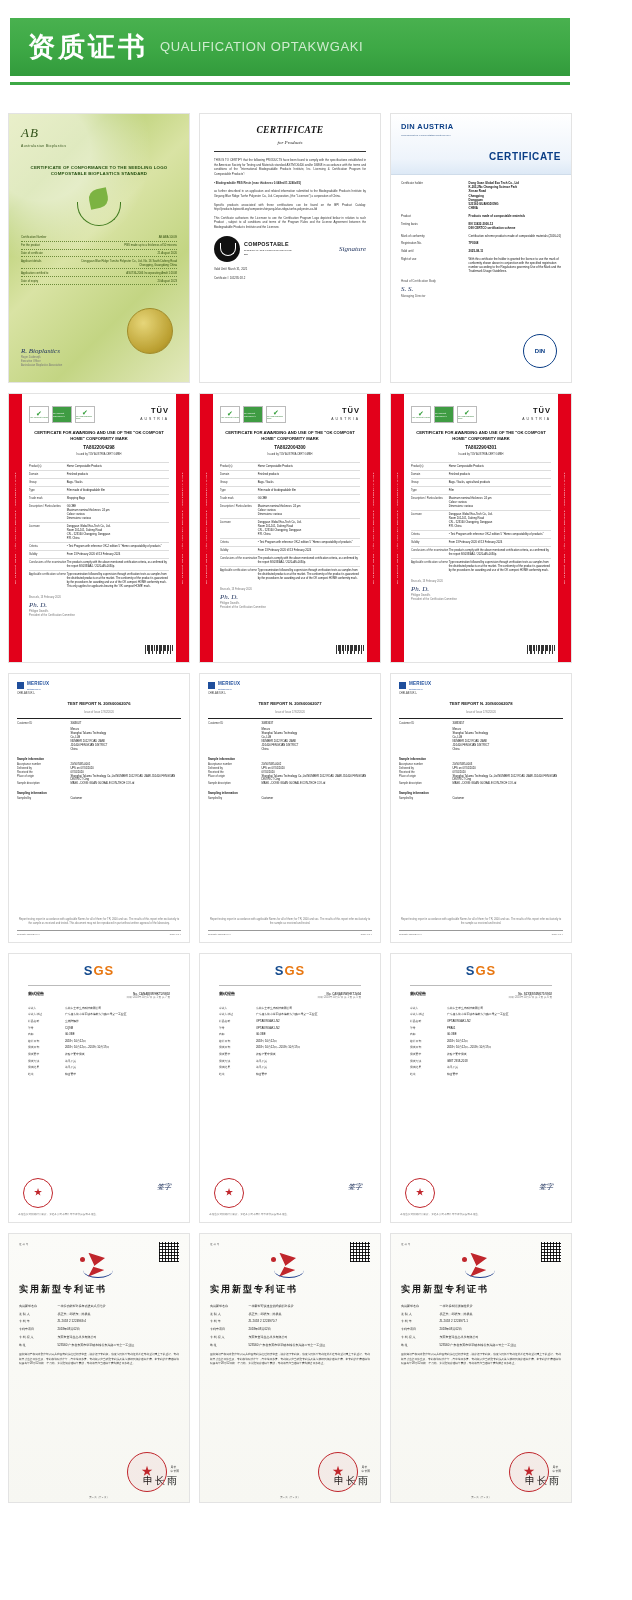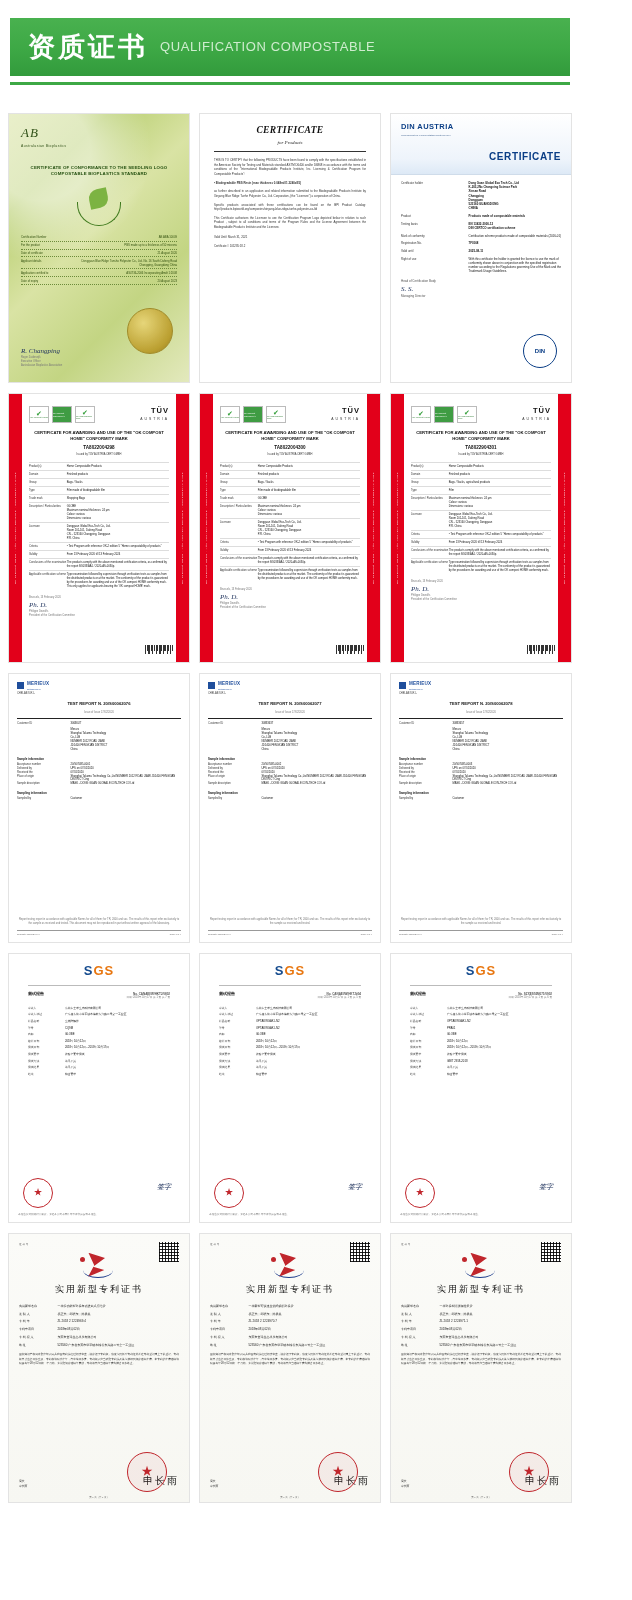--- a/index.html
+++ b/index.html
@@ -306,30 +306,30 @@
     width: 18px; height: 24px;
     background: #c0262c;
     clip-path: polygon(8% 0,100% 22%,34% 58%,96% 72%,6% 100%,40% 52%);
   }
   .pat .emblem .dot { position: absolute; left: 1px; top: 4px; width: 5px; height: 5px; background:#c0262c; border-radius:50%; }
   .pat .emblem .arc {
     position: absolute; left: 4px; top: 9px; width: 30px; height: 16px;
     border-bottom: 1.6px solid #1b3a8b; border-radius: 0 0 50% 50%;
   }
   .pat .title {
-    text-align: center; font-size: 9px; font-weight: normal; color: #111;
+    font-size: 9px; font-weight: bold; color: #111;
     letter-spacing: 2px; margin: 4px 0 6px 0;
   }
   .pat .kv { display: flex; font-size: 3px; padding: 1.8px 0; color: #222; }
   .pat .kv .k { width: 24%; }
   .pat .kv .v { width: 76%; }
   .pat .para { font-size: 2.7px; line-height: 1.6; color: #333; margin-top: 4px; text-align: justify; }
   .pat .bottom {
     position: absolute; left: 10px; right: 10px; bottom: 14px;
-    display: flex; justify-content: space-between; align-items: flex-end;
+    display: flex; justify-content: space-between; align-items: flex-end; flex-direction: column;
   }
   .pat .chief { font-size: 2.8px; color: #222; line-height: 1.6; }
   .pat .name-cn {
     font-family: "Liberation Serif", serif;
     font-size: 10px; color: #111; letter-spacing: 2px;
   }
   .pat-stamp {
     position: absolute; right: 22px; bottom: 10px;
     width: 40px; height: 40px; border-radius: 50%;
     border: 1.6px solid #c0262c;
@@ -344,21 +344,21 @@
     text-align: center; font-size: 2.4px; color: #666;
   }
 </style>
 </head>
 <body>
 
 <div class="page">
 
   <div class="banner">
     <div class="banner-cn">资质证书</div>
-    <div class="banner-en">QUALIFICATION COMPOSTABLE</div>
+    <div class="banner-en">QUALIFICATION OPTAKWGAKI</div>
   </div>
   <div class="banner-rule"></div>
 
   <div class="grid">
 
     <div class="cert c11">
       <div class="logo-ab">AB</div>
       <div class="logo-sub">Australasian Bioplastics</div>
       <div class="title11">CERTIFICATE OF CONFORMANCE TO THE SEEDLING LOGO COMPOSTABLE BIOPLASTICS STANDARD</div>
       <div class="leaf-mark">
@@ -386,36 +386,47 @@
             <span>Application certified to</span>
             <span>AS4736-2006 Incorporating Amdt 1:2008</span>
           </div>
         <div class="frow">
             <span>Date of expiry</span>
             <span>20 August 2023</span>
           </div>
       </div>
       <div class="seal-gold"></div>
       <div class="sigblock">
-        <div class="sig-cursive">R. Changping</div>
+        <div class="sig-cursive">R. Bioplastics</div>
         <div class="xtiny">Roger Zuiderwijk</div>
         <div class="xtiny">Executive Officer</div>
         <div class="xtiny">Australasian Bioplastics Association</div>
       </div>
     </div>
 
     <div class="cert c12">
       <div class="t1">CERTIFICATE</div>
       <div class="t2">for Products</div>
       <div class="rule"></div>
       <div class="para">THIS IS TO CERTIFY that the following PRODUCTS have been found to comply with the specifications established in the American Society for Testing and Materials standard ASTM D6400 and/or D6868 in accordance with the terms and conditions of the "International Biodegradable Products Institute, Inc. Licensing &amp; Certification Program for Compostable Products":</div>
       <div class="para b">• Biodegradable PBS Resin (max thickness 0.048mil/1.3240xE5)</div>
       <div class="para">as further described in an application and related information submitted to the Biodegradable Products Institute by Xinyang Blue Ridge Tunhe Polyester Co., Ltd. Corporation, (the "Licensee") a corporation of China.</div>
       <div class="para">Specific products associated with these certifications can be found on the BPI Product Catalog: http://products.bpiworld.org/companies/xinyang-blue-ridge-tunhe-polyester-co-ltd</div>
       <div class="para">This Certificate authorizes the Licensee to use the Certification Program Logo depicted below in relation to such Product , subject to all conditions and terms of the Program Rules and the License Agreement between the Biodegradable Products Institute and the Licensee.</div>
+      <div class="bpi-logo">
+        <div class="bpi-circle"></div>
+        <div class="bpi-text">
+          <div class="w1">COMPOSTABLE</div>
+          <div class="w2">BIODEGRADABLE PRODUCTS INSTITUTE</div>
+          <div class="w2 b">BPI</div>
+        </div>
+        <div style="margin-left:auto;text-align:right">
+          <div class="sig-cursive">Signature</div>
+        </div>
+      </div>
       <div class="foot">Valid Until: March 31, 2021</div>
       <div class="foot">Certificate # 105285:18.2</div>
     </div>
 
     <div class="cert c13">
       <div class="top">
         <div class="din-logo">DIN AUSTRIA</div>
         <div class="din-sub">Gesellschaft für Konformitätsbewertung mbH</div>
         <div class="cert-word">CERTIFICATE</div>
       </div>

